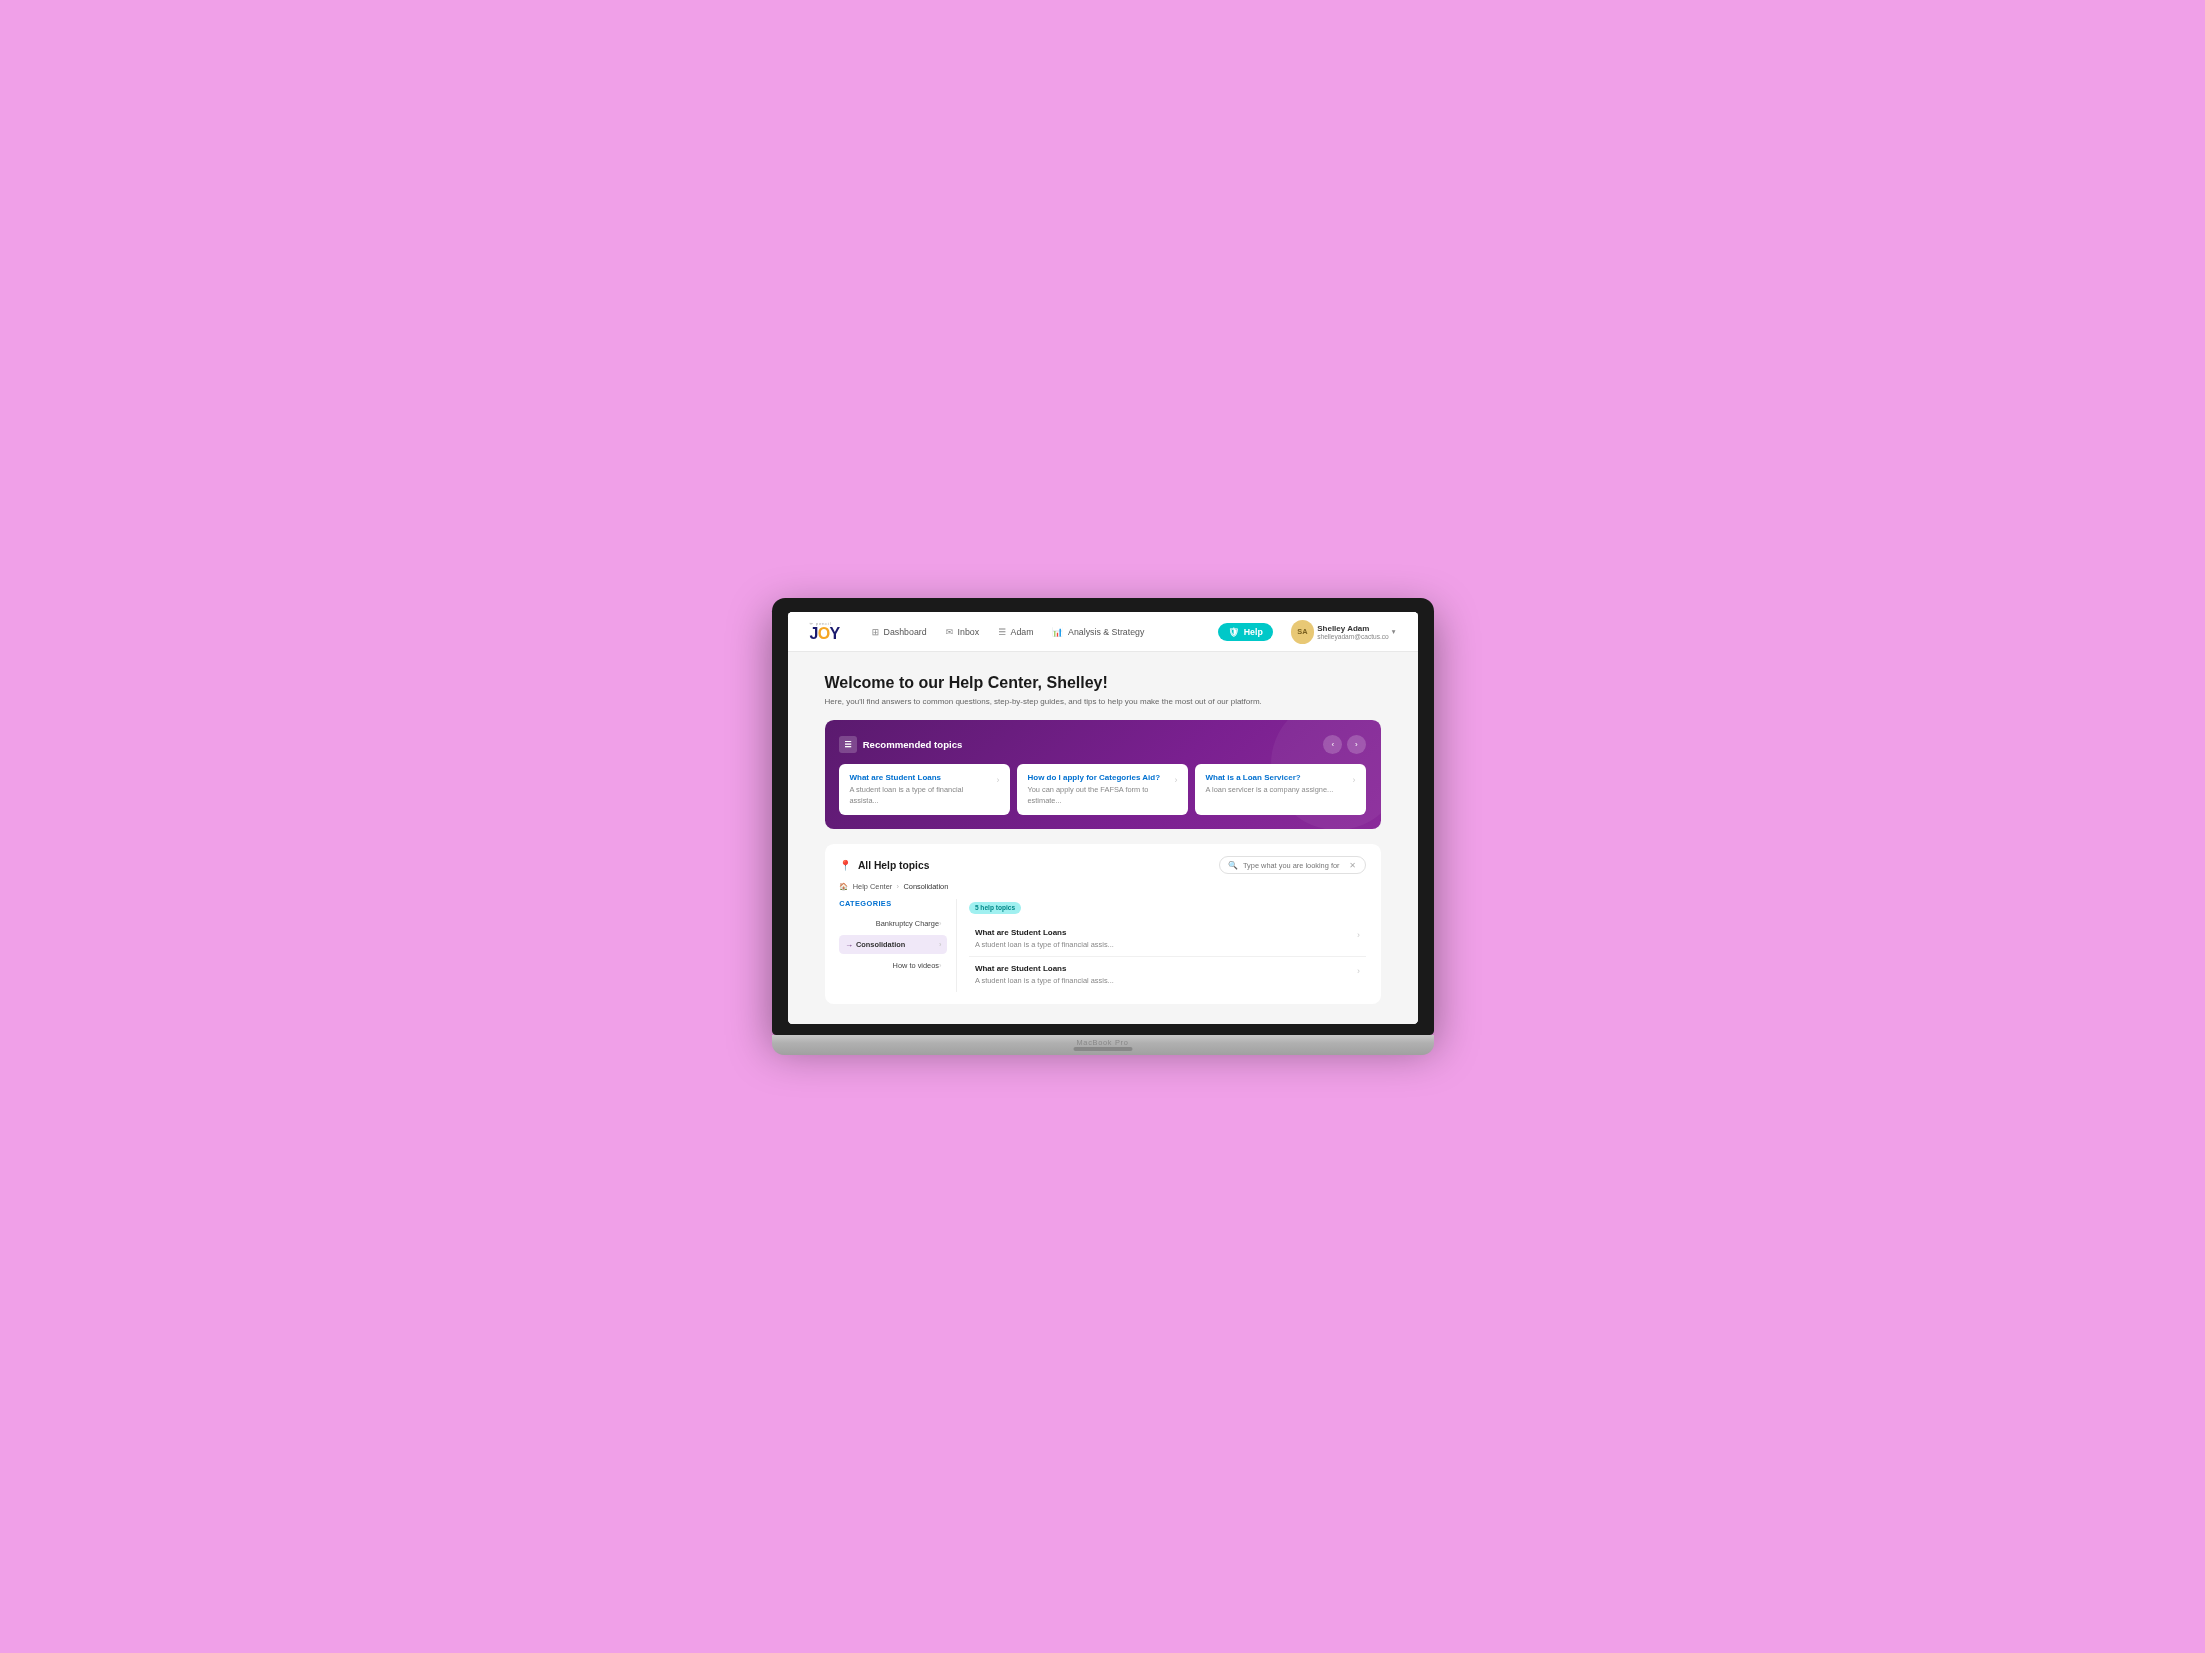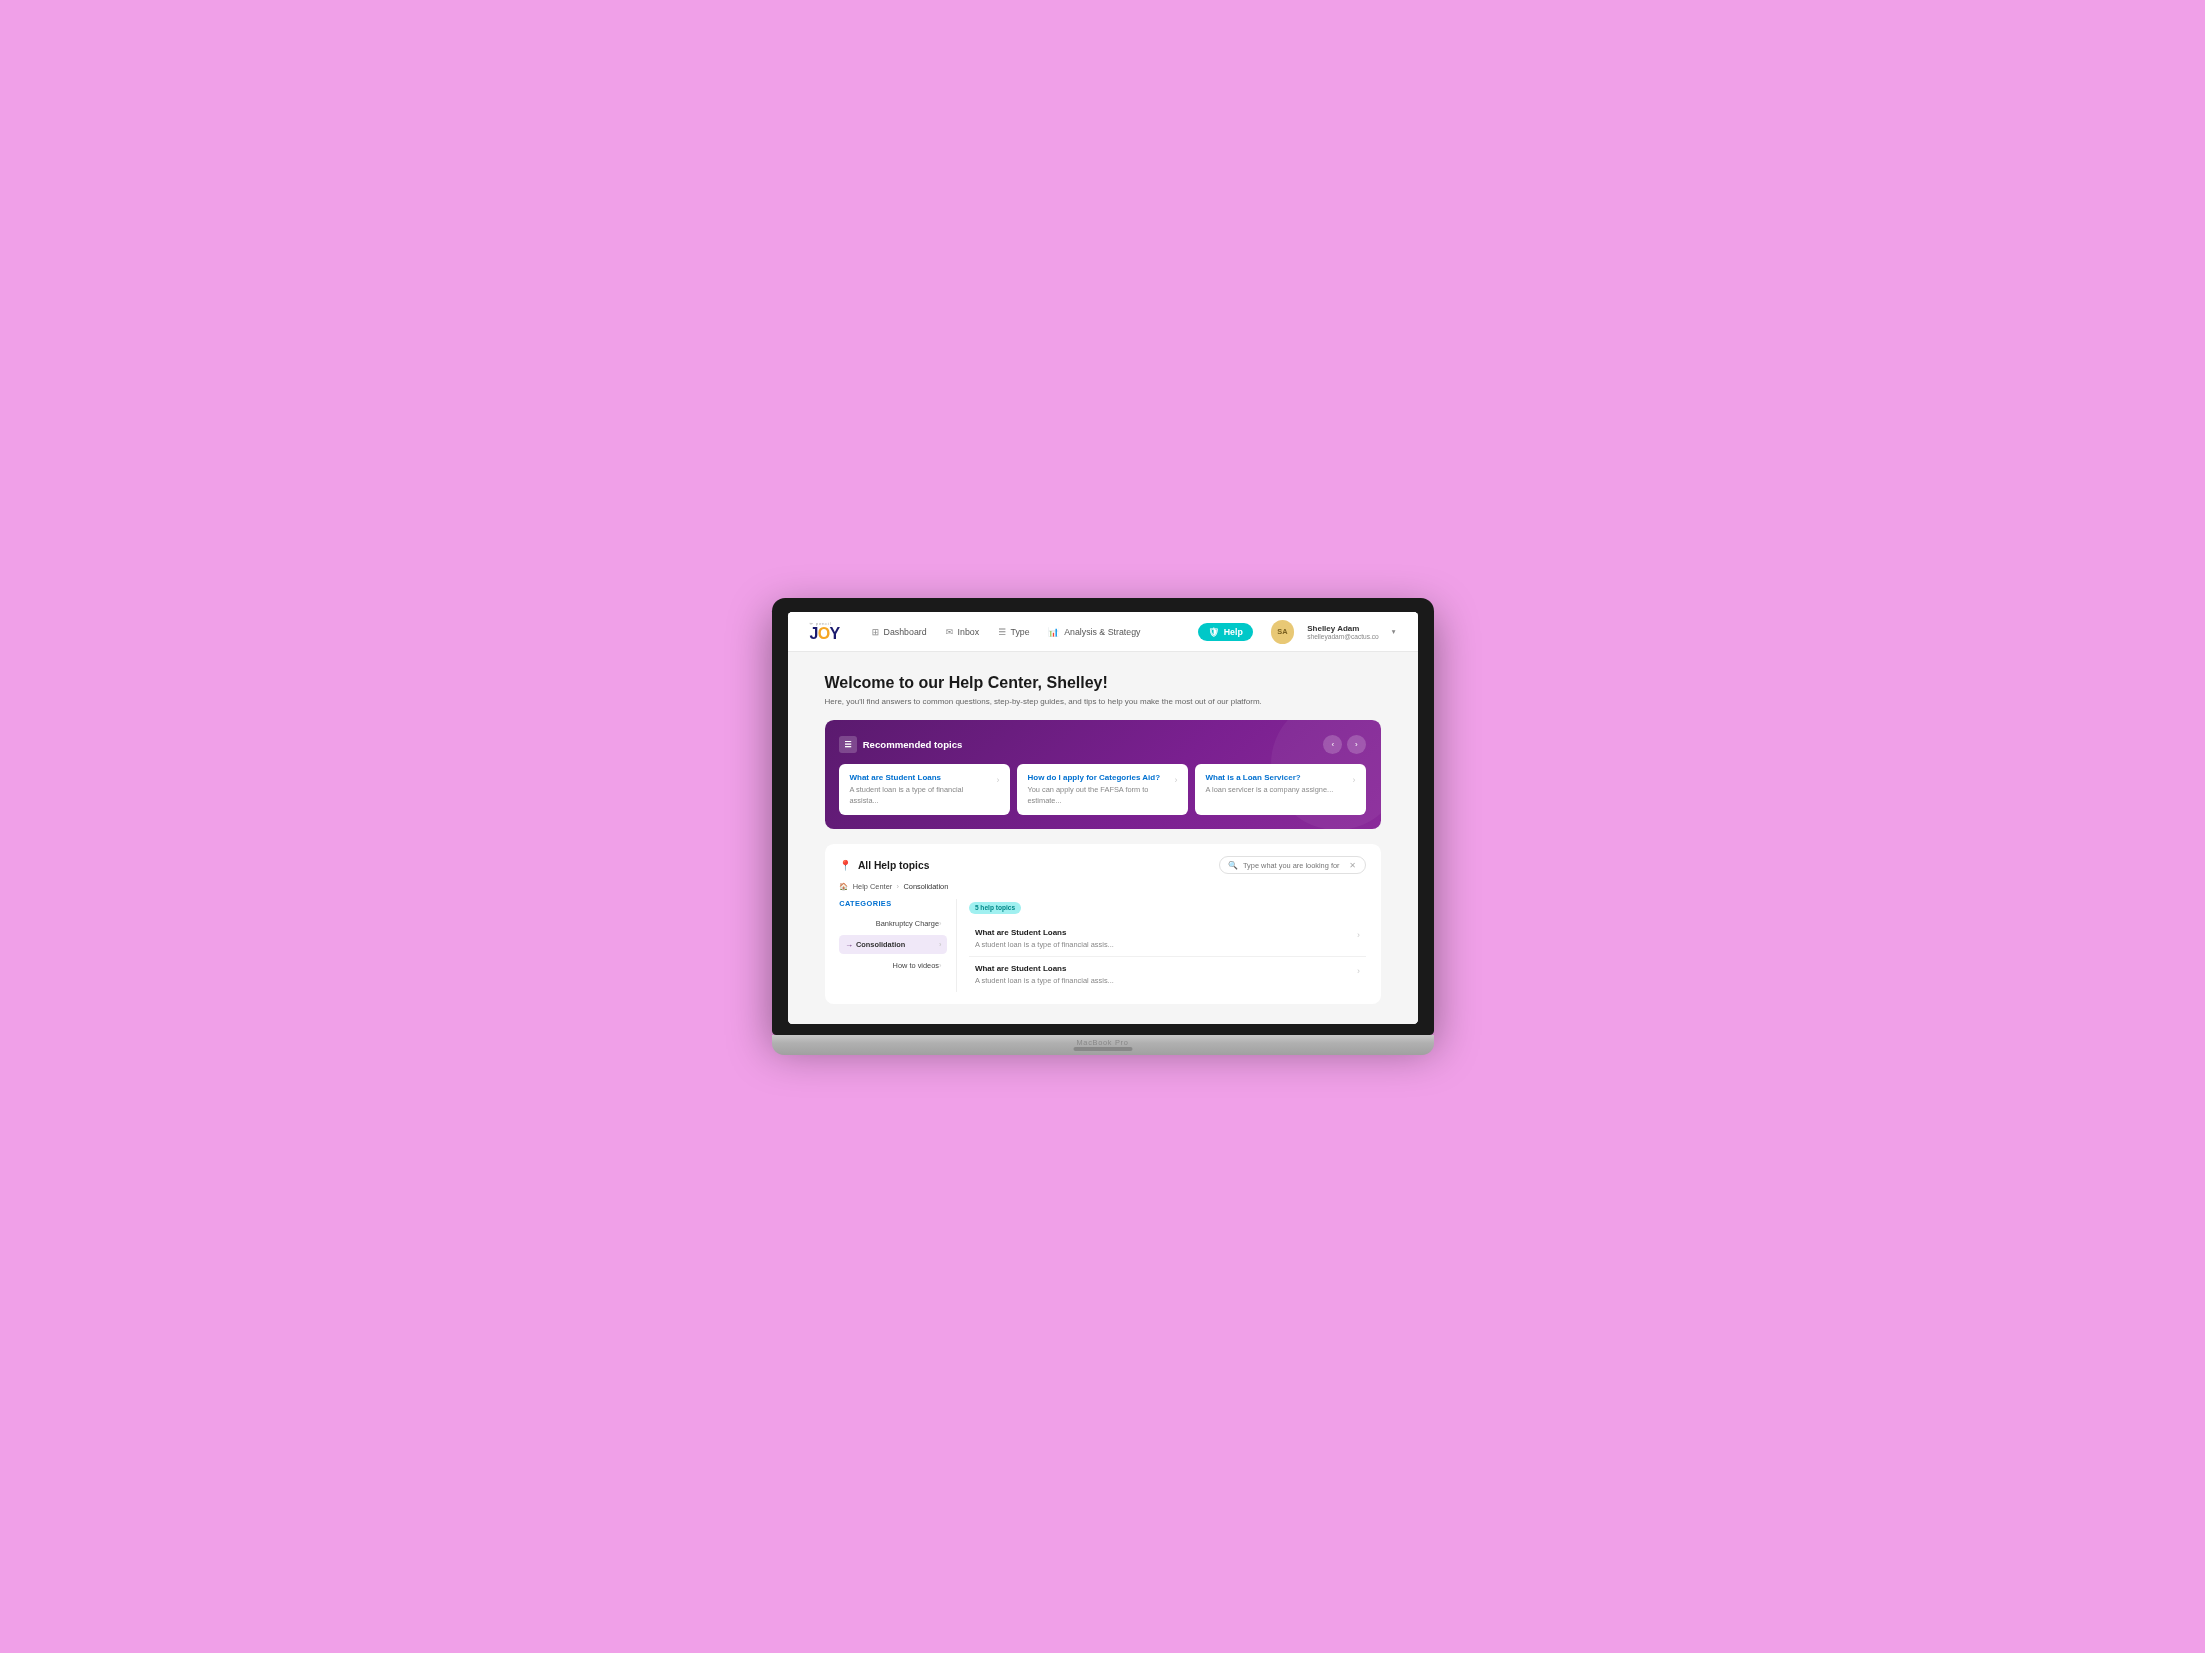--- a/index.html
+++ b/index.html
@@ -135,21 +135,21 @@
       align-items: center;
       gap: 4.4px;
       font-size: 8.8px;
       font-weight: 600;
       cursor: pointer;
     }
 
     .user-area {
       display: flex;
       align-items: center;
-      gap: 13px;
+      gap: 3px;
       cursor: pointer;
     }
 
     .avatar {
       width: 23.5px;
       height: 23.5px;
       border-radius: 50%;
       background: #e8c875;
       display: flex;
       align-items: center;
@@ -512,21 +512,21 @@
             <div class="nav-item">
               <span class="nav-icon">⊞</span>
               <span>Dashboard</span>
             </div>
             <div class="nav-item">
               <span class="nav-icon">✉</span>
               <span>Inbox</span>
             </div>
             <div class="nav-item">
               <span class="nav-icon">☰</span>
-              <span>Type</span>
+              <span>Adam</span>
             </div>
             <div class="nav-item">
               <span class="nav-icon">📊</span>
               <span>Analysis &amp; Strategy</span>
             </div>
           </div>
 
           <div class="nav-help">
             <span>🛡</span>
             <span>Help</span>

